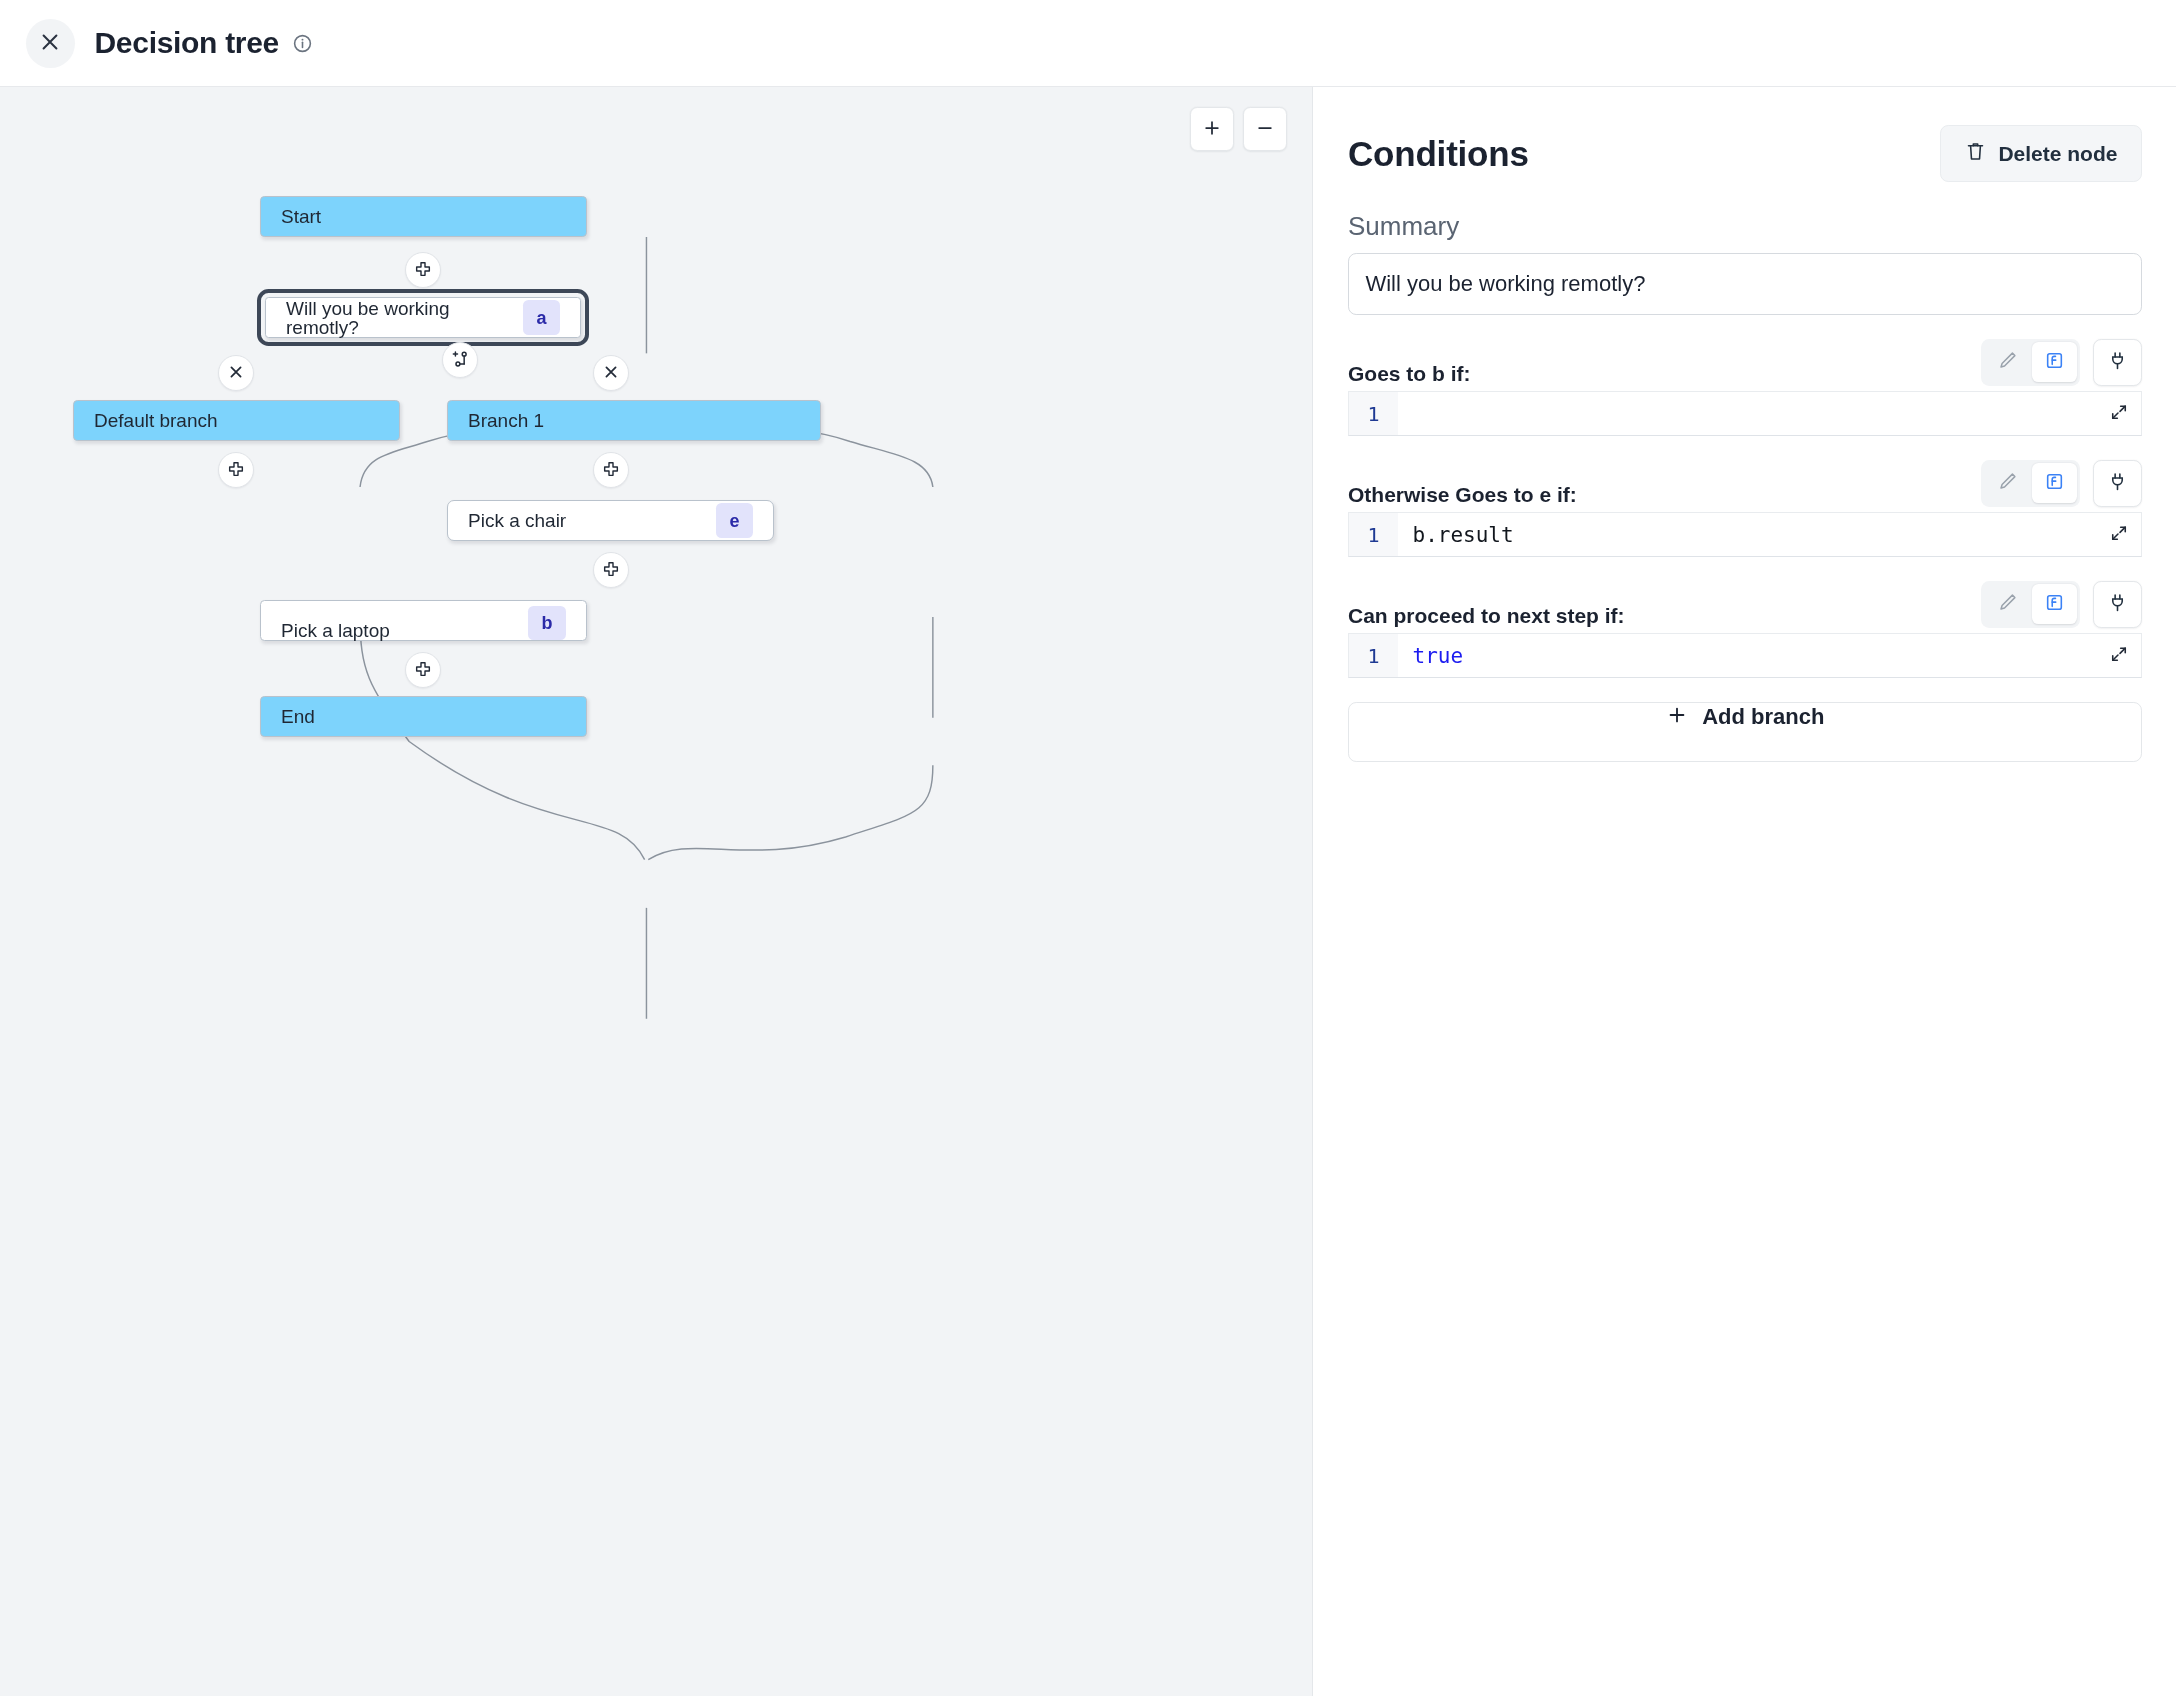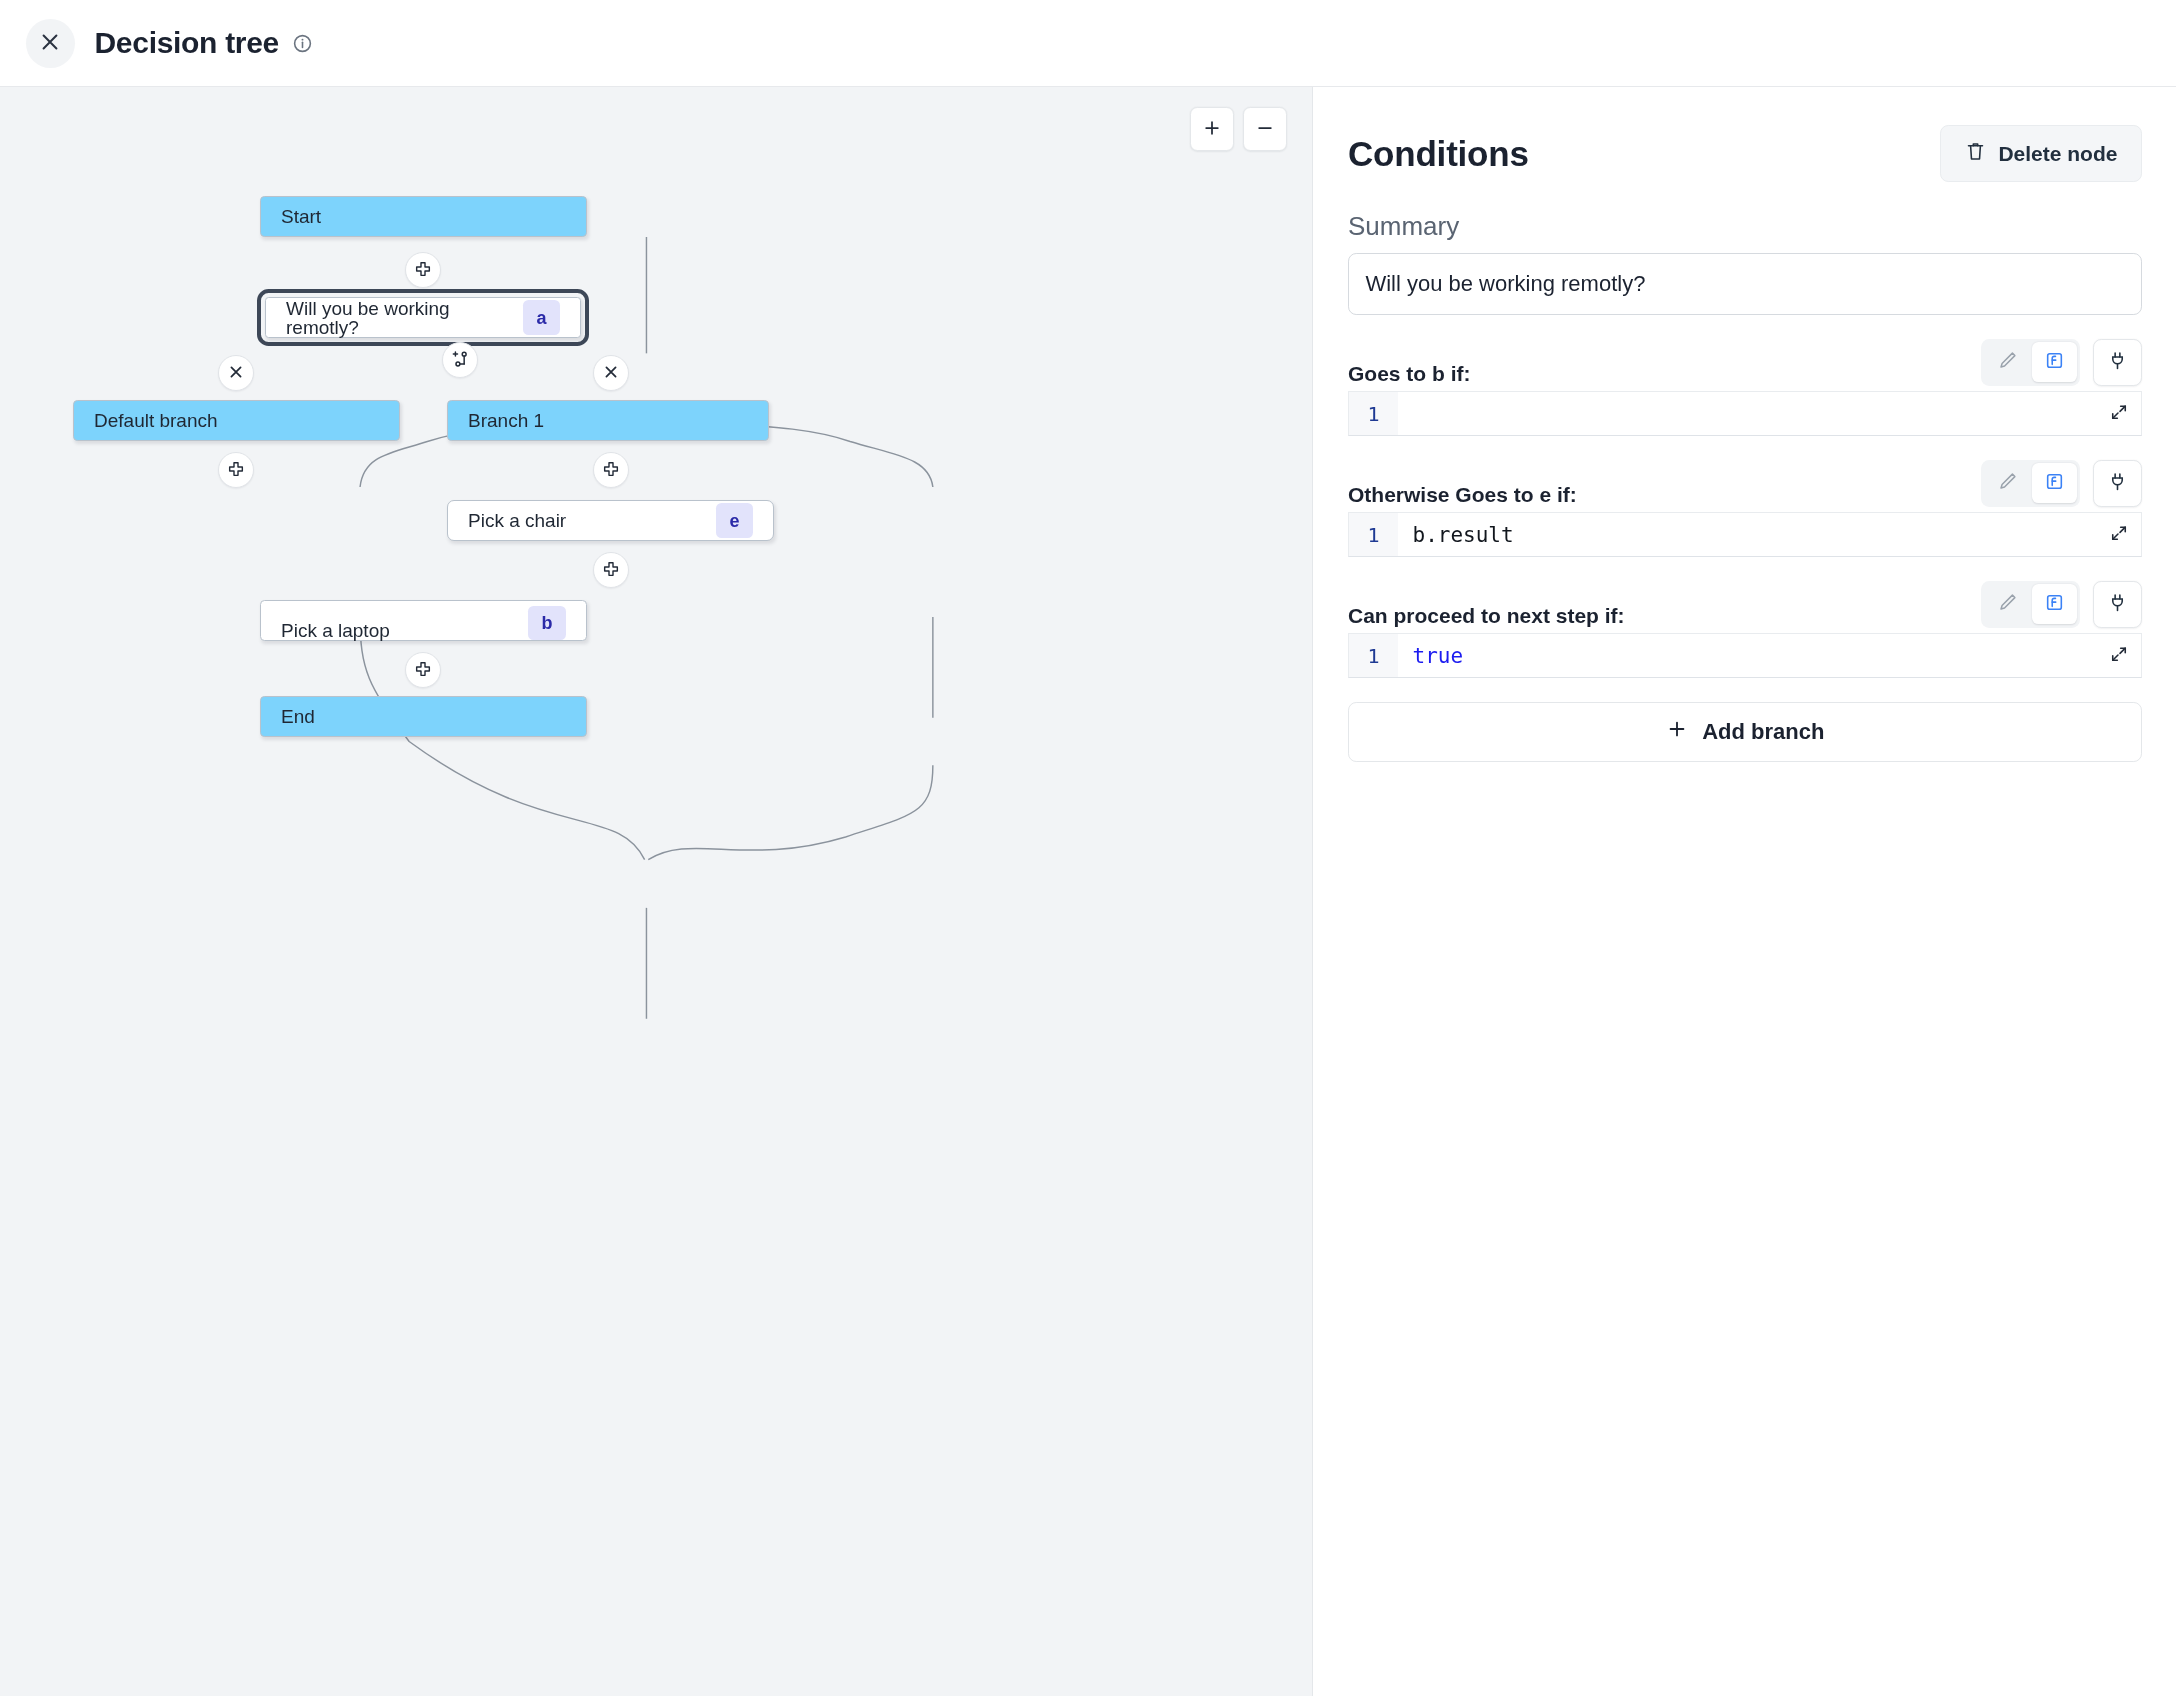--- a/index.html
+++ b/index.html
@@ -263,21 +263,21 @@
   }
   .expand-btn svg { width: 20px; height: 20px; }
 
   #add-branch-btn {
     margin-top: 23.6px;
     width: 100%;
     height: 60px;
     background: #ffffff;
     border: 0.9px solid #e4e7ea;
     border-radius: 8.2px;
-    display: flex; align-items: center; justify-content: center;
+    display: flex; align-items: flex-start; justify-content: center;
     gap: 14.5px;
     font-size: 22px; font-weight: bold; color: #1b2230;
     cursor: pointer;
     font-family: inherit;
   }
   #add-branch-btn svg { width: 22px; height: 22px; }
 </style>
 </head>
 <body>
 
@@ -346,21 +346,21 @@
 
     <div class="node step selected" style="left:265px; top:210px; width:316px; height:41px;">
       <span class="node-label">Will you be working remotly?</span>
       <span class="badge">a</span>
     </div>
 
     <div class="node block" style="left:73px; top:313px; width:327px; height:41px;">
       <span class="node-label">Default branch</span>
     </div>
 
-    <div class="node block" style="left:447px; top:313px; width:322px; height:41px;">
+    <div class="node block" style="left:447px; top:313px; width:374px; height:41px;">
       <span class="node-label">Branch 1</span>
     </div>
 
     <div class="node step" style="left:447px; top:413px; width:327px; height:41px;border-radius:7px;">
       <span class="node-label">Pick a chair</span>
       <span class="badge">e</span>
     </div>
 
     <div class="node step" style="left:260px; top:513px; width:327px; height:41px;align-items:flex-end;">
       <span class="node-label">Pick a laptop</span>

